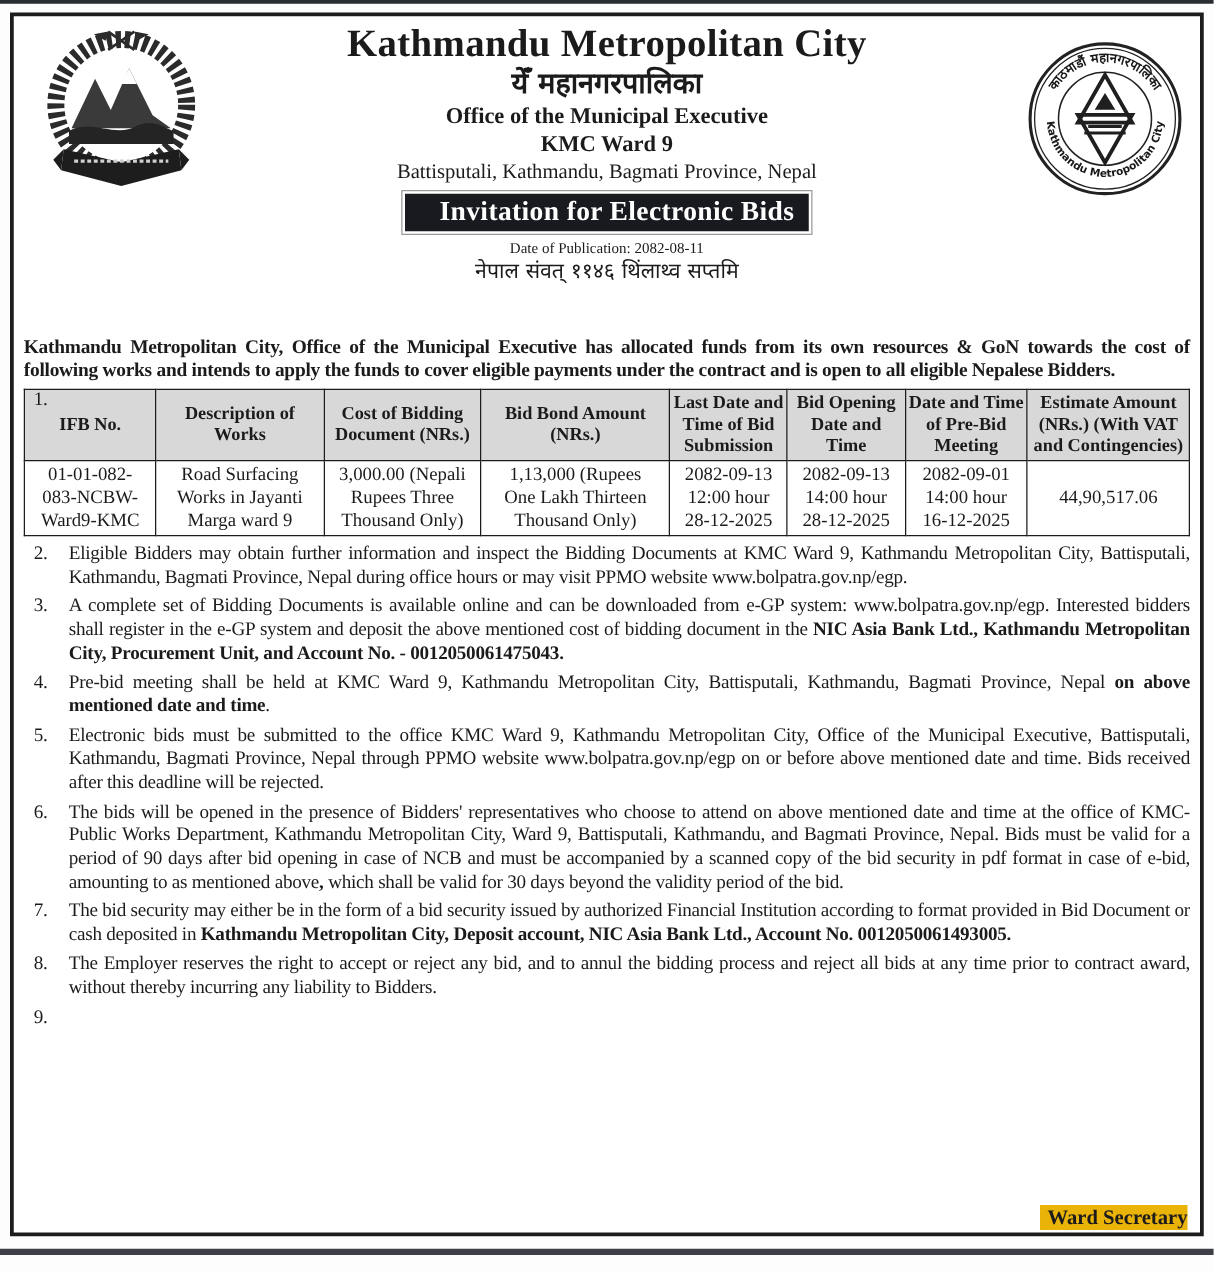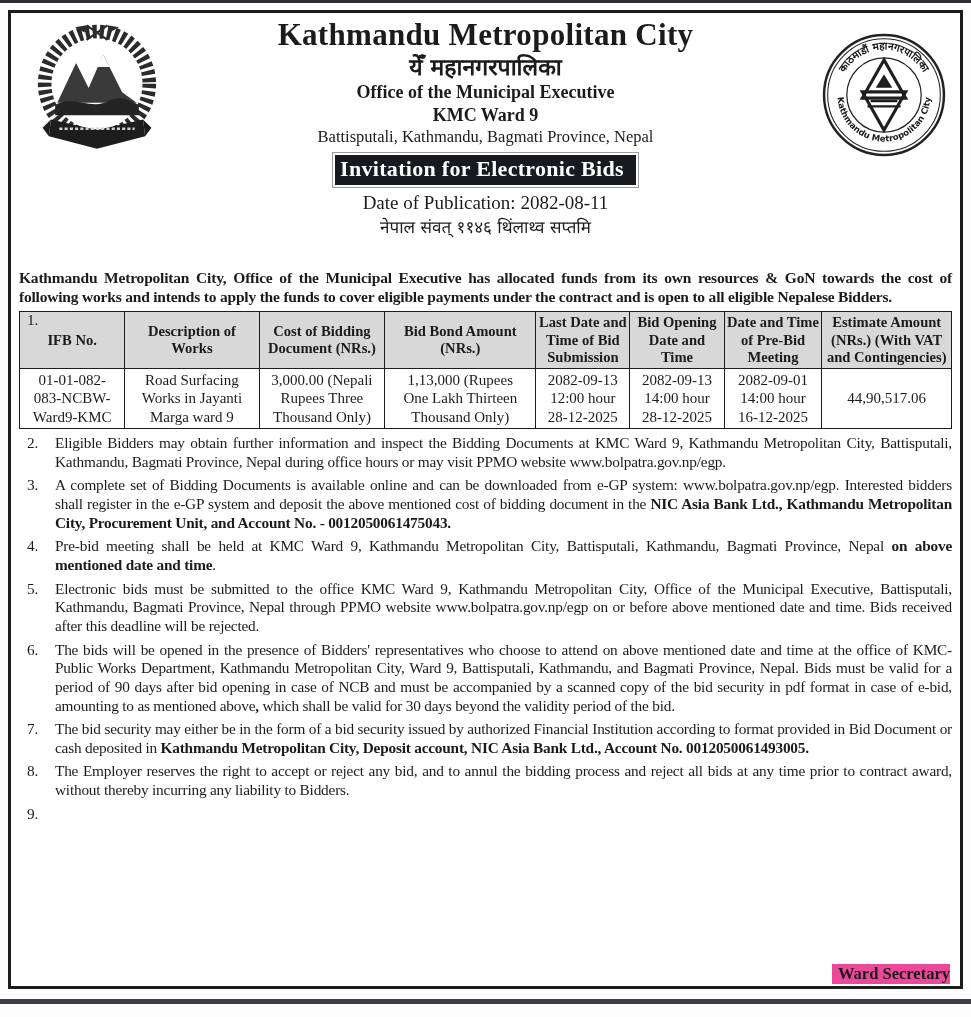--- a/index.html
+++ b/index.html
@@ -20,40 +20,40 @@
   .seal-right  { position: absolute; right: 6px; top: 16px; width: 124px; height: 124px; }
 
   .org-title   { font-size: 31px; font-weight: bold; letter-spacing: 0.3px; line-height: 1.15; }
   .devanagari  { font-family: "DejaVu Sans", sans-serif; }
   .nepali-title{ font-size: 23px; font-weight: bold; line-height: 1.25; }
   .office-line { font-size: 18px; font-weight: bold; line-height: 1.25; }
   .ward-line   { font-size: 18px; font-weight: bold; line-height: 1.25; }
   .address-line{ font-size: 16.5px; line-height: 1.3; }
 
   .banner-wrap { display: inline-block; margin: 4px auto 3px auto; border: 1px solid #9a9a9a; padding: 2px; background: #fff; }
-  .banner { background: #181a1f; color: #ffffff; font-size: 22px; font-weight: bold; padding: 1px 12px 3px 5px; letter-spacing: 0.3px; }
+  .banner { background: #181a1f; color: #ffffff; font-size: 22px; font-weight: bold; padding: 1px 12px 3px 28px; letter-spacing: 0.3px; }
 
   .notice-line { font-size: 16.5px; font-weight: bold; line-height: 1.3; }
-  .pubdate-line{ font-size: 19px; line-height: 1.3; }
+  .pubdate-line{ font-size: 12px; line-height: 1.3; }
   .sambat-line { font-size: 17px; line-height: 1.4; }
 
   
   .intro { font-size: 15.5px; font-weight: bold; text-align: justify; line-height: 1.24; letter-spacing: -0.2px; margin-top: 19px; }
 
   .num-item { position: relative; padding-left: 36px; font-size: 15.3px; text-align: justify; line-height: 1.22; letter-spacing: -0.2px; margin-top: 5px; }
   .num-item .num { position: absolute; left: 8px; top: 0; }
 
   
   table.bids { width: 100%; border-collapse: collapse; margin: 5px 0 2px 0; table-layout: fixed; }
   table.bids th, table.bids td { border: 1.6px solid #1c1c1c; text-align: center; vertical-align: middle; padding: 2px 2px; }
   table.bids th { background: #d8d8d8; font-size: 14.6px; font-weight: bold; line-height: 1.18; }
   table.bids td { font-size: 15px; line-height: 1.22; background: #fff; }
 
   .items-after { margin-top: 2px; }
-  .signature { position: absolute; right: 10px; bottom: 2px; font-size: 16.5px; font-weight: bold; background: #ec4899; padding-left: 6px; }
+  .signature { position: absolute; right: 10px; bottom: 2px; font-size: 16.5px; font-weight: bold; background: #eab308; padding-left: 6px; }
 </style>
 </head>
 <body>
 
 <div class="top-rule"></div>
 
 <div class="doc">
 
   <div class="header">
 

